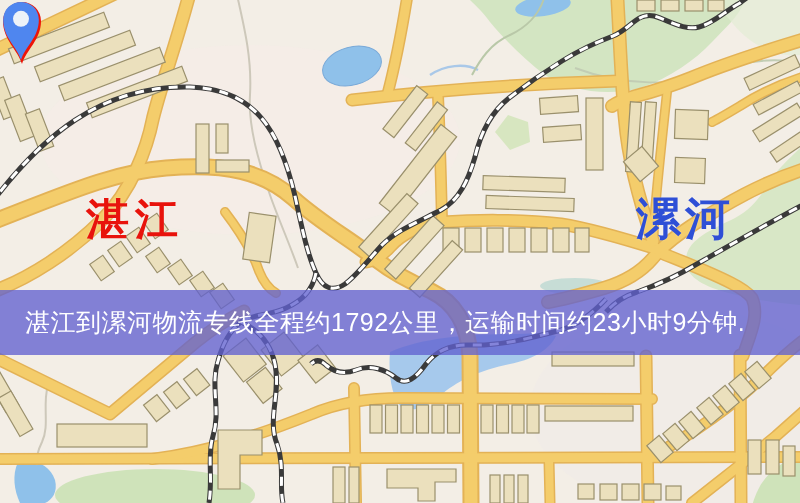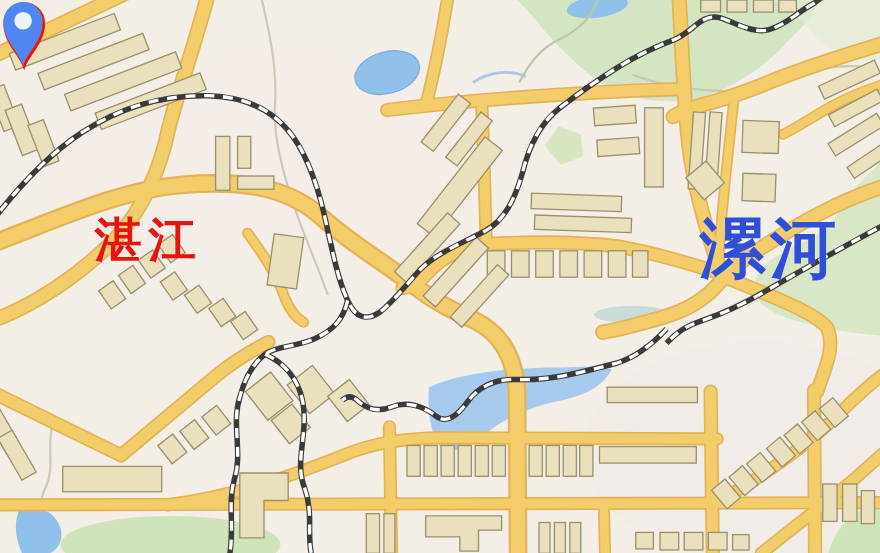--- a/index.html
+++ b/index.html
@@ -8,21 +8,21 @@
     font-family:"Liberation Sans","DejaVu Sans",sans-serif;
     background:#f3eee6;
   }
   .map-wrap svg{position:absolute;left:0;top:0;display:block;}
   .city-label{
     position:absolute;font-weight:bold;line-height:1;white-space:nowrap;
     text-shadow:0 0 2px rgba(255,255,255,.35);
     margin-top:22px;
   }
   .label-origin{left:86px;top:176px;font-size:43px;color:#e8130c;letter-spacing:6px;}
-  .label-dest{left:636px;top:174px;font-size:60px;color:#2e4fd6;letter-spacing:4px;}
+  .label-dest{left:636px;top:174px;font-size:45px;color:#2e4fd6;letter-spacing:4px;}
   .pin{position:absolute;}
   .pin-origin{left:123px;top:100px;width:44px;height:66px;}
   .pin-dest{left:667px;top:101px;width:42px;height:62px;}
   .banner{
     position:absolute;left:0;top:290px;width:800px;height:65px;
     background:rgba(98,97,207,0.78);
   }
   .banner-text{
     color:#ffffff;font-size:25px;line-height:65px;padding-left:25px;
     white-space:nowrap;letter-spacing:0.5px;
@@ -237,14 +237,17 @@
     <circle cx="22" cy="20" r="8.5" fill="#ffffff"></circle>
   </svg>
   <div class="city-label label-origin">湛江</div>
 
   <svg class="pin pin-dest" viewBox="0 0 44 66">
     <path d="M22,64 C18,50 3,40 3,21 A19,19 0 1 1 41,21 C41,40 26,50 22,64 Z" fill="#4f86ef"></path>
     <circle cx="22" cy="20" r="8.5" fill="#eef2f8"></circle>
   </svg>
   <div class="city-label label-dest">漯河</div>
 
+  <div class="banner">
+    <div class="banner-text">湛江到漯河物流专线全程约1792公里，运输时间约23小时9分钟.</div>
+  </div>
 
 </div>
 
 </body></html>

